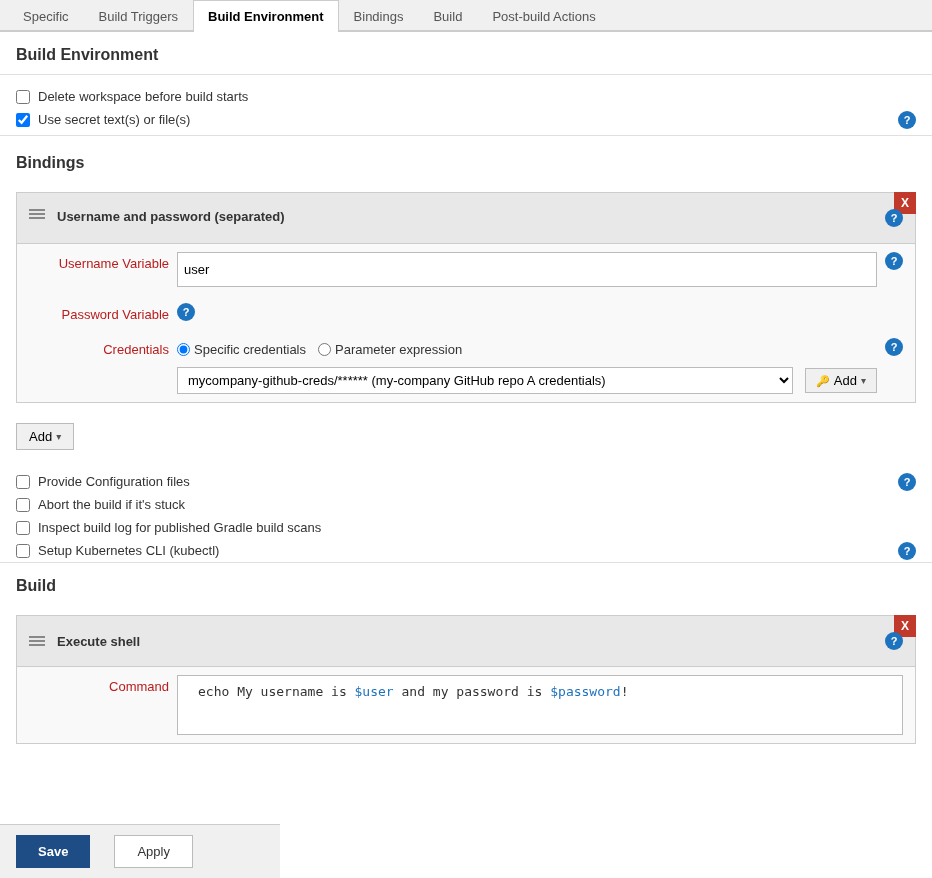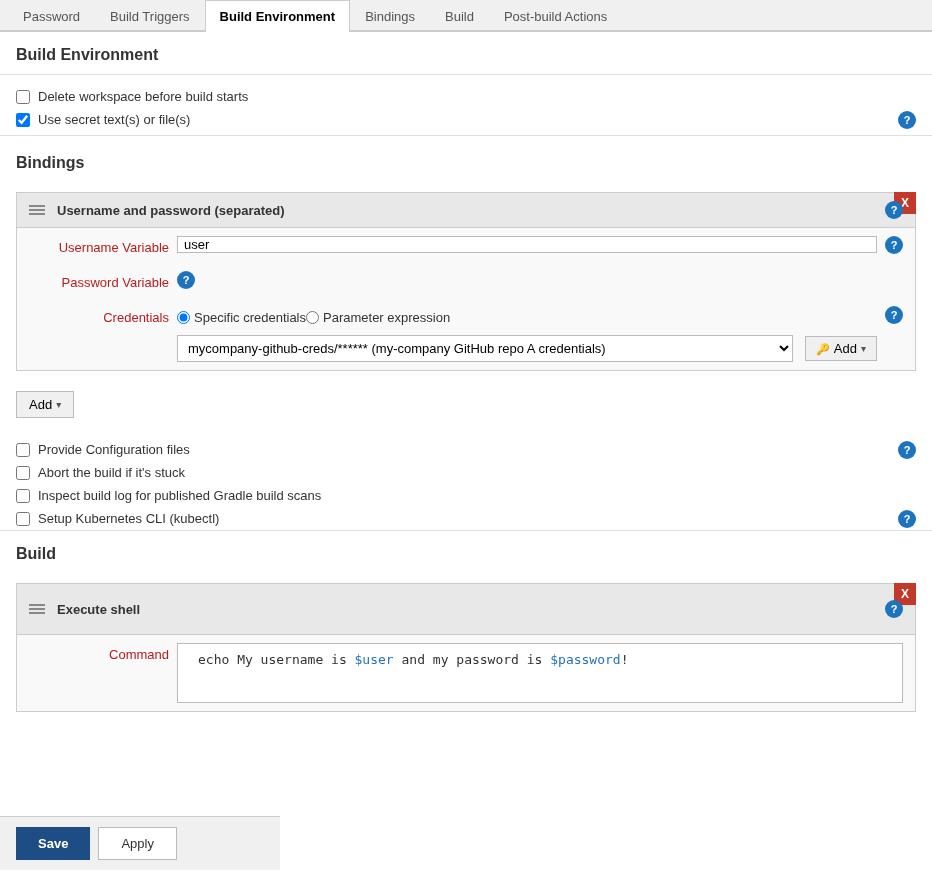--- a/index.html
+++ b/index.html
@@ -87,22 +87,21 @@
 
     
     .binding-card {
       margin: 10px 16px;
       border: 1px solid #ccc;
       background: #f9f9f9;
       position: relative;
     }
     .binding-card-header {
       display: flex;
-      align-items: center;
-      padding: 8px 12px;
+      padding: 16px 12px;
       background: #e8e8e8;
       border-bottom: 1px solid #ccc;
       font-weight: bold;
       font-size: 13px;
       gap: 8px;
     }
     .drag-handle {
       display: inline-flex;
       flex-direction: column;
       gap: 2px;
@@ -145,34 +144,35 @@
       text-align: right;
       padding-top: 4px;
       font-size: 13px;
       color: #b91c1c;
     }
     .form-control {
       flex: 1;
     }
     .form-control input[type="text"] {
       width: 100%;
-      padding: 0 6px;
+      padding: 9px 6px;
       border: 1px solid #bbb;
       font-size: 13px;
       background: #fff;
     }
     .form-row-help {
       display: flex;
       align-items: center;
     }
 
     
     .radio-group {
       display: flex;
       align-items: center;
+      gap: 12px;
       padding: 4px 0;
     }
     .radio-group label {
       display: flex;
       align-items: center;
       gap: 4px;
       cursor: pointer;
     }
 
     
@@ -265,28 +265,28 @@
       line-height: 1.5;
     }
     .command-text {
       font-family: monospace;
       font-size: 13px;
     }
 
     
     .bottom-bar {
       position: fixed;
-      bottom: 8px;
+      bottom: 0;
       left: 0;
       width: 280px;
       background: #f0f0f0;
       border-top: 1px solid #ccc;
       padding: 10px 16px;
       display: flex;
-      gap: 8px;
+      gap: 24px;
     }
     .save-btn {
       padding: 8px 22px;
       background: #1e4d85;
       color: #fff;
       border: none;
       cursor: pointer;
       font-size: 13px;
       font-weight: bold;
     }
@@ -302,21 +302,21 @@
     
     .key-icon::before {
       content: "🔑";
       font-size: 11px;
     }
   </style>
 </head>
 <body>
 
 <div class="tabs">
-  <div class="tab">Password</div>
+  <div class="tab">Specific</div>
   <div class="tab">Build Triggers</div>
   <div class="tab active">Build Environment</div>
   <div class="tab">Bindings</div>
   <div class="tab">Build</div>
   <div class="tab">Post-build Actions</div>
 </div>
 
 <div class="section-title">Build Environment</div>
 
 <div class="checkbox-row">

